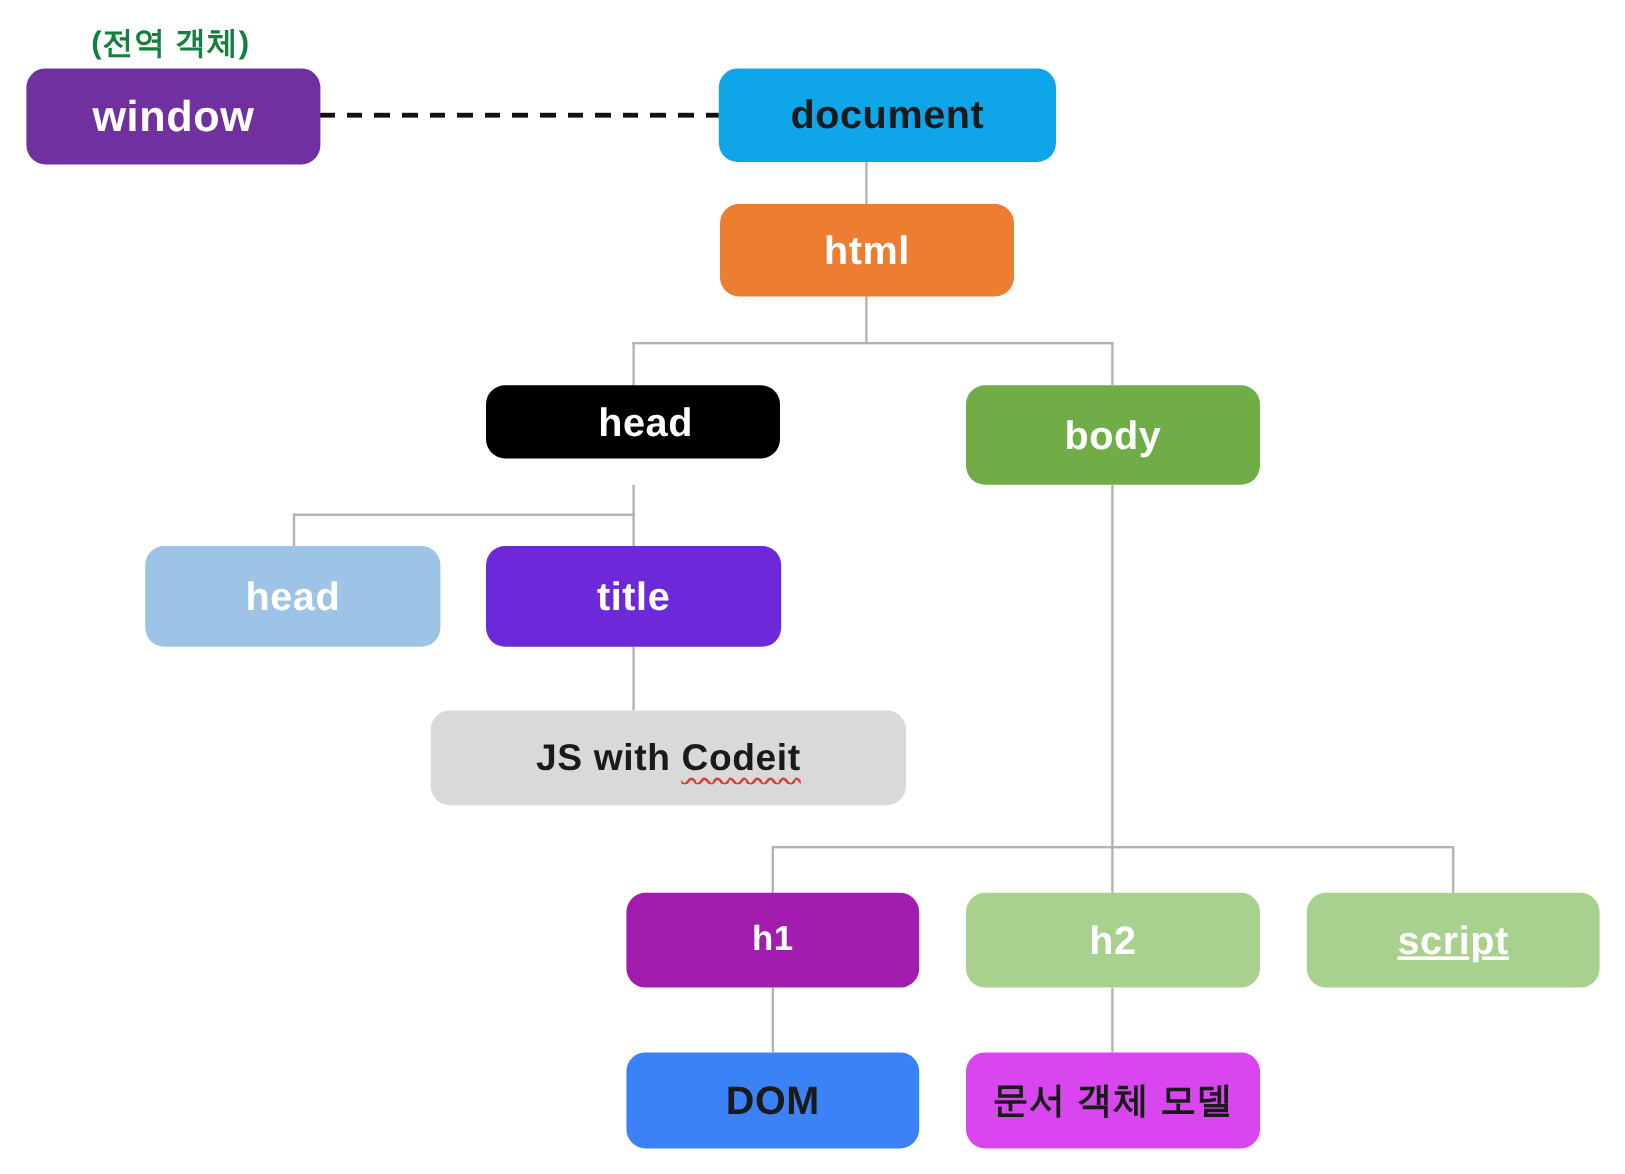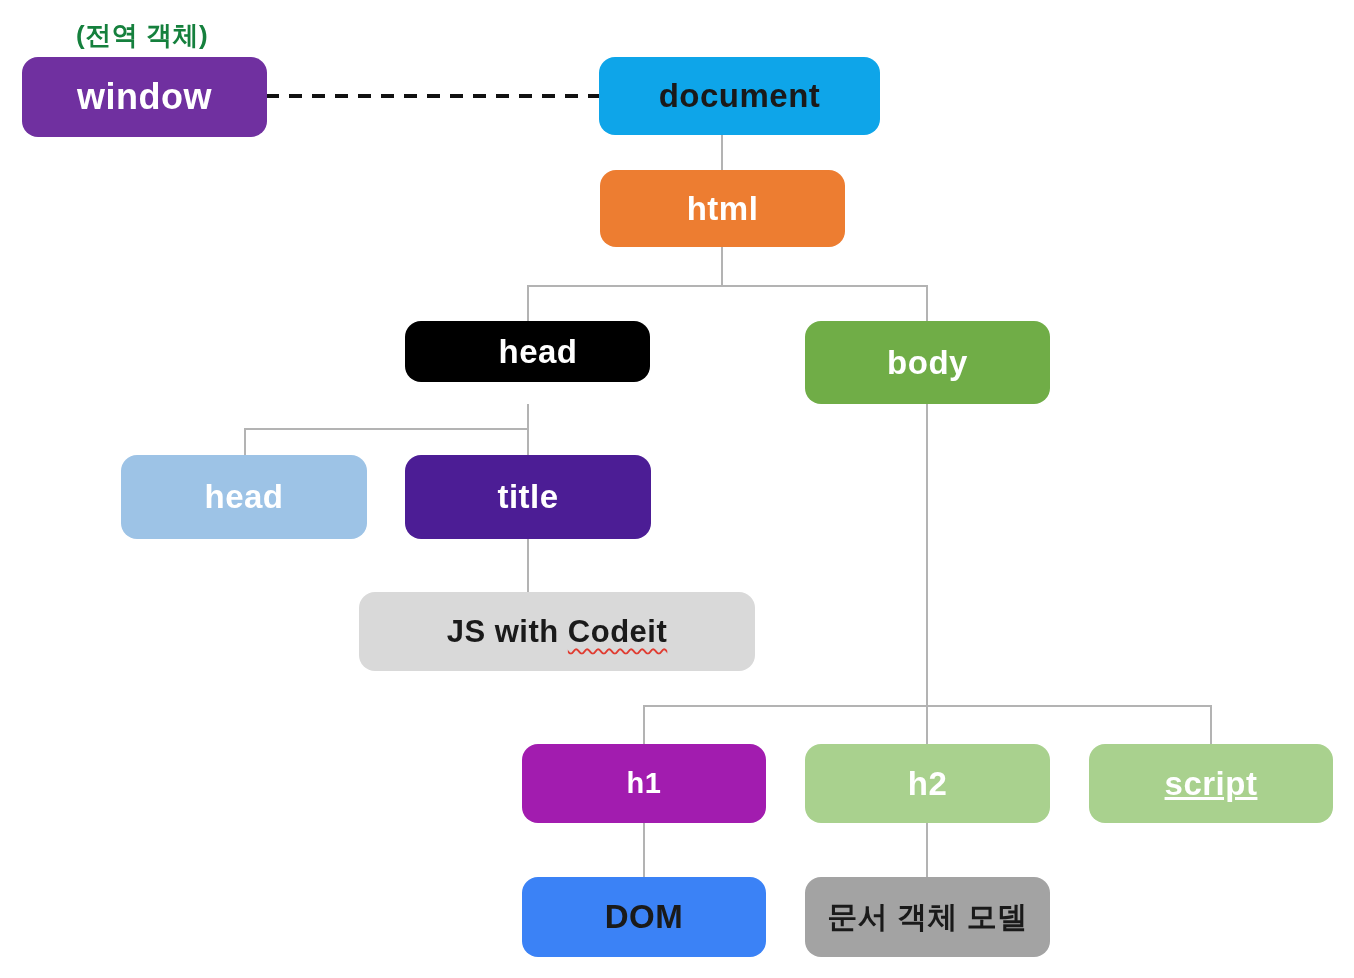--- a/index.html
+++ b/index.html
@@ -27,27 +27,27 @@
   }
   .node.white-text { color: #ffffff; }
   .node.dark-text  { color: #1a1a1a; }
 
   .node-window   { left: 22px;   top: 57px;  width: 245px; height: 80px; background: #7030A0; font-size: 36px; }
   .node-document { left: 599px;  top: 57px;  width: 281px; height: 78px; background: #0ea5e9; font-size: 33px; }
   .node-html     { left: 600px;  top: 170px; width: 245px; height: 77px; background: #ED7D31; font-size: 33px; }
   .node-head     { left: 405px;  top: 321px; width: 245px; height: 61px; background: #000000; font-size: 33px; padding-left: 21px; }
   .node-body     { left: 805px;  top: 321px; width: 245px; height: 83px; background: #70AD47; font-size: 33px; }
   .node-meta     { left: 121px;  top: 455px; width: 246px; height: 84px; background: #9DC3E6; font-size: 33px; }
-  .node-title    { left: 405px;  top: 455px; width: 246px; height: 84px; background: #4c1d95; font-size: 33px; }
+  .node-title    { left: 405px;  top: 455px; width: 246px; height: 84px; background: #6d28d9; font-size: 33px; }
   .node-js       { left: 359px;  top: 592px; width: 396px; height: 79px; background: #D9D9D9; font-size: 31px; }
   .node-h1       { left: 522px;  top: 744px; width: 244px; height: 79px; background: #a21caf; font-size: 29px; }
   .node-h2       { left: 805px;  top: 744px; width: 245px; height: 79px; background: #A9D18E; font-size: 33px; }
   .node-script   { left: 1089px; top: 744px; width: 244px; height: 79px; background: #A9D18E; font-size: 33px; text-decoration: underline; }
   .node-dom      { left: 522px;  top: 877px; width: 244px; height: 80px; background: #3b82f6; font-size: 33px; }
-  .node-docmodel { left: 805px;  top: 877px; width: 245px; height: 80px; background: #a3a3a3; font-size: 30px; }
+  .node-docmodel { left: 805px;  top: 877px; width: 245px; height: 80px; background: #d946ef; font-size: 30px; }
 
   .window-note {
     position: absolute;
     left: 76px;
     top: 18px;
     color: #15803d;
     font-size: 26px;
     font-weight: 700;
     letter-spacing: 0.5px;
   }

